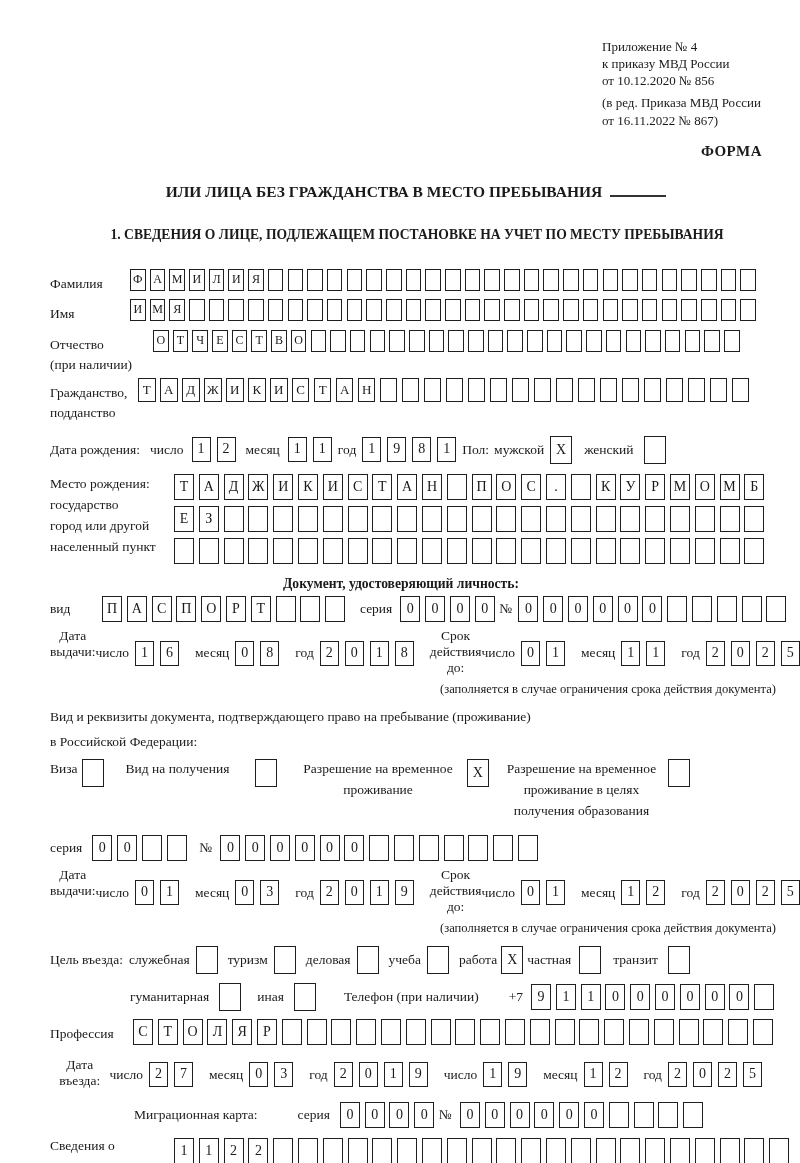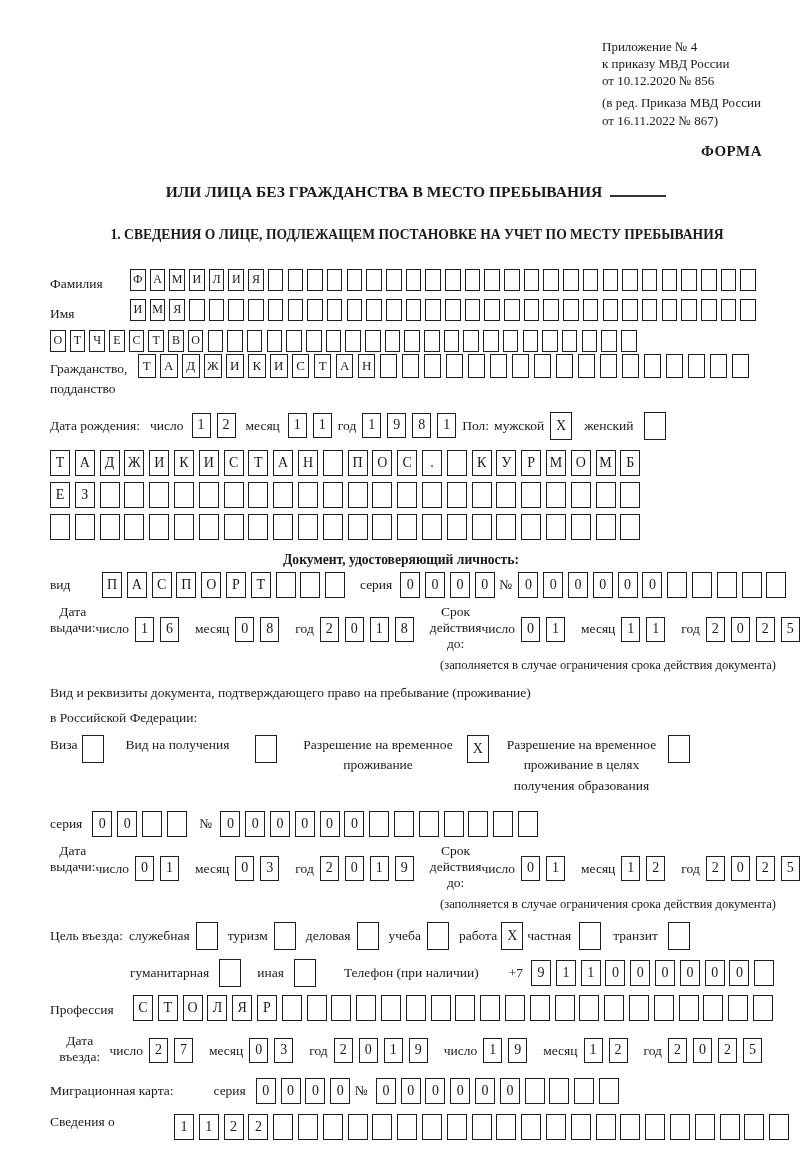--- a/index.html
+++ b/index.html
@@ -138,20 +138,24 @@
       <span class="cell"></span>
       <span class="cell"></span>
       <span class="cell"></span>
       <span class="cell"></span>
       <span class="cell"></span>
       <span class="cell"></span>
     </div>
 </div>
 
 <div class="row" style="margin-top:5px;">
+  <div style="width:103px;flex:none;">
+    <div class="lbl">Отчество</div>
+    <div class="lbl2">(при наличии)</div>
+  </div>
   <div class="cells sm">
       <span class="cell">О</span>
       <span class="cell">Т</span>
       <span class="cell">Ч</span>
       <span class="cell">Е</span>
       <span class="cell">С</span>
       <span class="cell">Т</span>
       <span class="cell">В</span>
       <span class="cell">О</span>
       <span class="cell"></span>
@@ -236,20 +240,26 @@
       <span class="cell">1</span>
     </span>
   <span class="t">Пол:</span>
   <span class="t" style="margin-left:5px;margin-right:6px;">мужской</span>
   <span class="cbox">X</span>
   <span class="t" style="margin-left:12px;margin-right:10px;">женский</span>
   <span class="cbox"></span>
 </div>
 
 <div class="row" style="margin-top:10px;">
+  <div style="width:124px;flex:none;" class="lbl2">
+    <div>Место рождения:</div>
+    <div>государство</div>
+    <div>город или другой</div>
+    <div>населенный пункт</div>
+  </div>
   <div class="bp-rows">
     <div class="cells">
         <span class="cell">Т</span>
         <span class="cell">А</span>
         <span class="cell">Д</span>
         <span class="cell">Ж</span>
         <span class="cell">И</span>
         <span class="cell">К</span>
         <span class="cell">И</span>
         <span class="cell">С</span>
@@ -625,21 +635,21 @@
       <span class="cells dcells">
           <span class="cell">2</span>
           <span class="cell">0</span>
           <span class="cell">2</span>
           <span class="cell">5</span>
         </span>
     </div>
   </div>
 </div>
 
-<div class="inline-row" style="margin-top:10px;">
+<div class="inline-row" style="margin-top:10px;justify-content:center;">
   <span class="t">Миграционная карта:</span>
   <span class="t" style="margin-left:40px;margin-right:10px;">серия</span>
   <span class="cells">
       <span class="cell">0</span>
       <span class="cell">0</span>
       <span class="cell">0</span>
       <span class="cell">0</span>
     </span>
   <span class="t" style="margin-right:8px;">№</span>
   <span class="cells">

